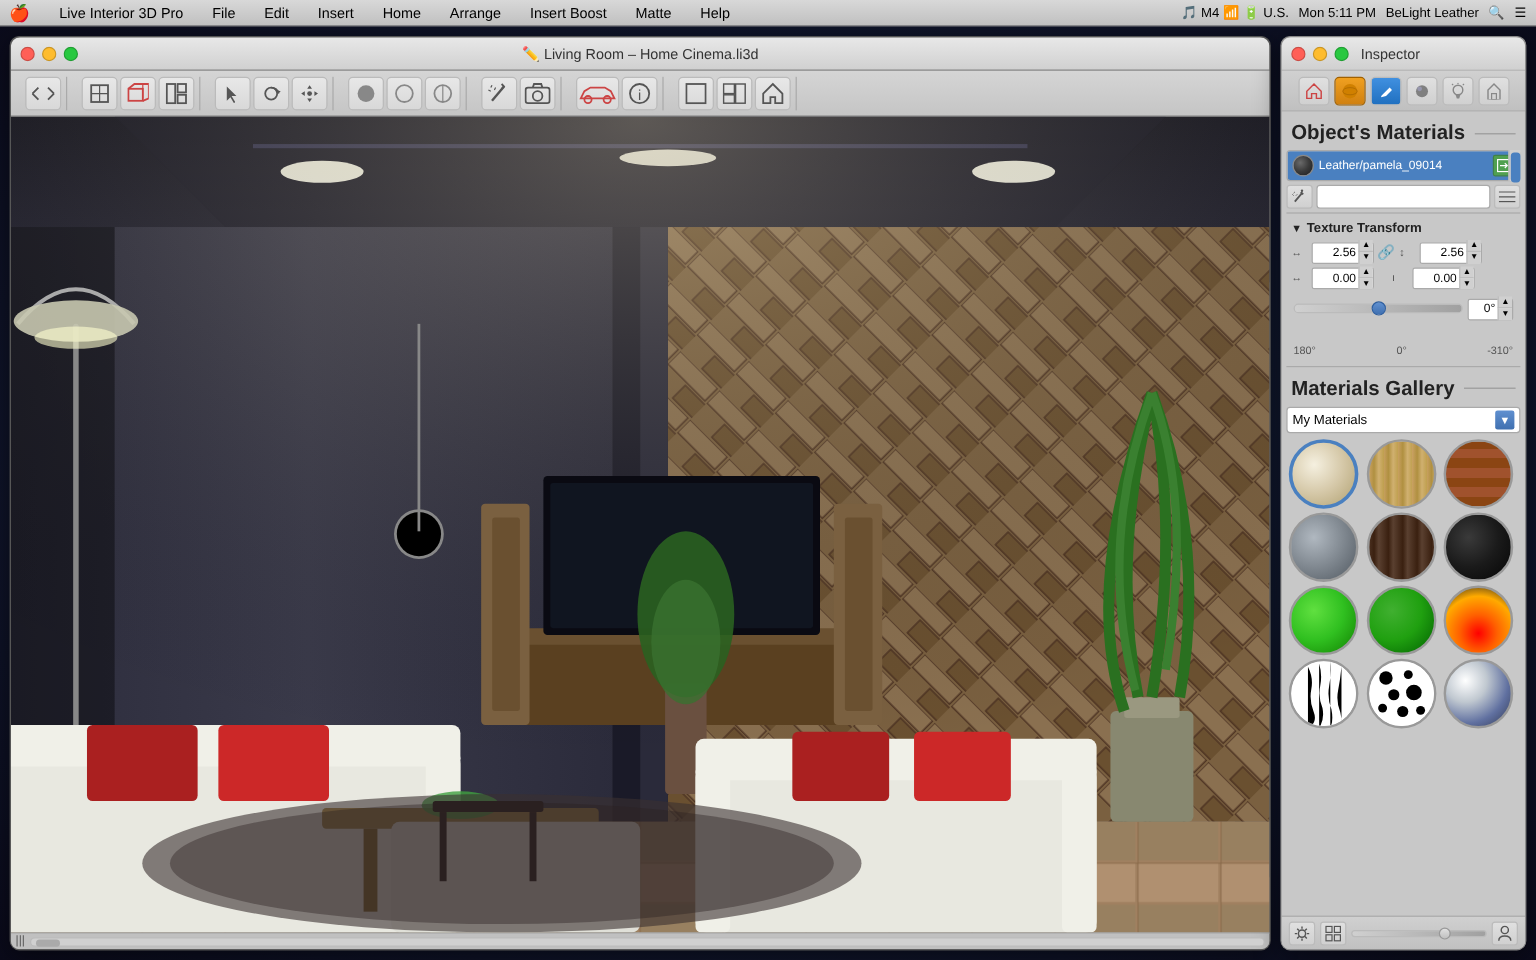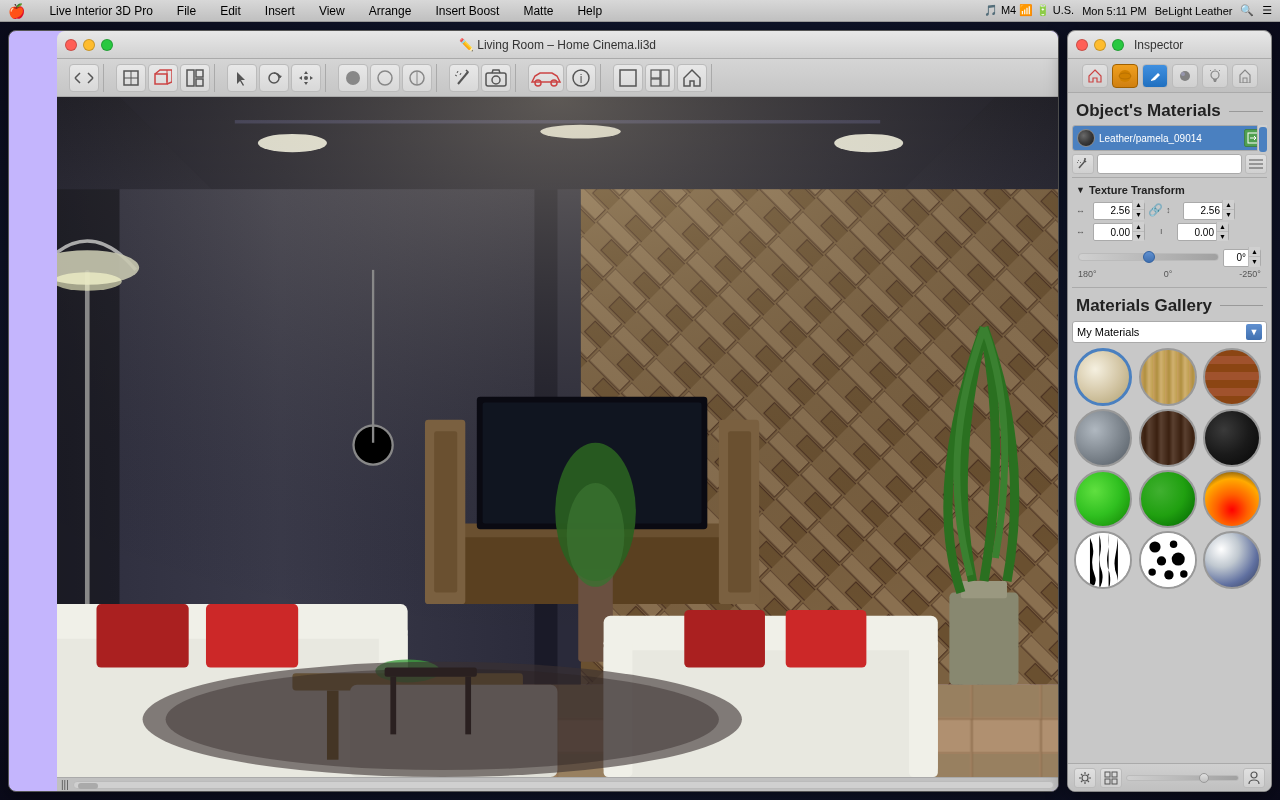--- a/index.html
+++ b/index.html
@@ -49,28 +49,27 @@
       display: flex;
       width: 100%;
       height: calc(100% - 22px);
       padding: 8px;
       gap: 8px;
     }
 
     
     .main-window {
       flex: 1;
-      background: #c4b5fd;
+      background: #737373;
       border-radius: 8px;
       border: 1px solid #555;
       display: flex;
       flex-direction: column;
       overflow: hidden;
       box-shadow: 0 4px 20px rgba(0,0,0,0.5);
-      padding-left: 48px;
     }
 
     
     .window-titlebar {
       height: 28px;
       background: linear-gradient(to bottom, #e8e8e8, #d0d0d0);
       display: flex;
       align-items: center;
       padding: 0 8px;
       border-bottom: 1px solid #aaa;
@@ -375,21 +374,21 @@
       top: -3px;
       left: 50%;
       transform: translateX(-50%);
       cursor: pointer;
     }
     .slider-labels {
       display: flex;
       justify-content: space-between;
       font-size: 9px;
       color: #555;
-      margin-top: 2px;
+      margin-top: 20px;
       gap: 41px;
     }
 
     
     .gallery-section {
       margin: 4px 0;
     }
     .gallery-dropdown {
       width: 100%;
       height: 22px;
@@ -559,21 +558,21 @@
   </style>
 </head>
 <body>
 
 <div class="menu-bar">
   <span class="menu-bar-apple">🍎</span>
   <span class="menu-bar-item">Live Interior 3D Pro</span>
   <span class="menu-bar-item">File</span>
   <span class="menu-bar-item">Edit</span>
   <span class="menu-bar-item">Insert</span>
-  <span class="menu-bar-item">View</span>
+  <span class="menu-bar-item">Home</span>
   <span class="menu-bar-item">Arrange</span>
   <span class="menu-bar-item">Insert Boost</span>
   <span class="menu-bar-item">Matte</span>
   <span class="menu-bar-item">Help</span>
   <div class="menu-bar-right">
     <span>🎵 M4 📶 🔋 U.S.</span>
     <span>Mon 5:11 PM</span>
     <span>BeLight Leather</span>
     <span>🔍</span>
     <span>☰</span>
@@ -1009,21 +1008,21 @@
               <input type="text" value="0°" style="width: 38px; height: 18px; font-size: 10px; text-align: right; padding-right: 14px; border: 1px solid rgb(170, 170, 170); border-radius: 2px; background: white;">
               <div class="input-stepper">
                 <div class="stepper-up">▲</div>
                 <div class="stepper-down">▼</div>
               </div>
             </div>
           </div>
           <div class="slider-labels">
             <span>180°</span>
             <span>0°</span>
-            <span>-250°</span>
+            <span>-310°</span>
           </div>
         </div>
       </div>
 
       <div style="height:1px; background:#aaa; margin:3px 0"></div>
 
       <div class="gallery-section">
         <div class="section-header">
           <span>Materials Gallery</span>
         </div>

